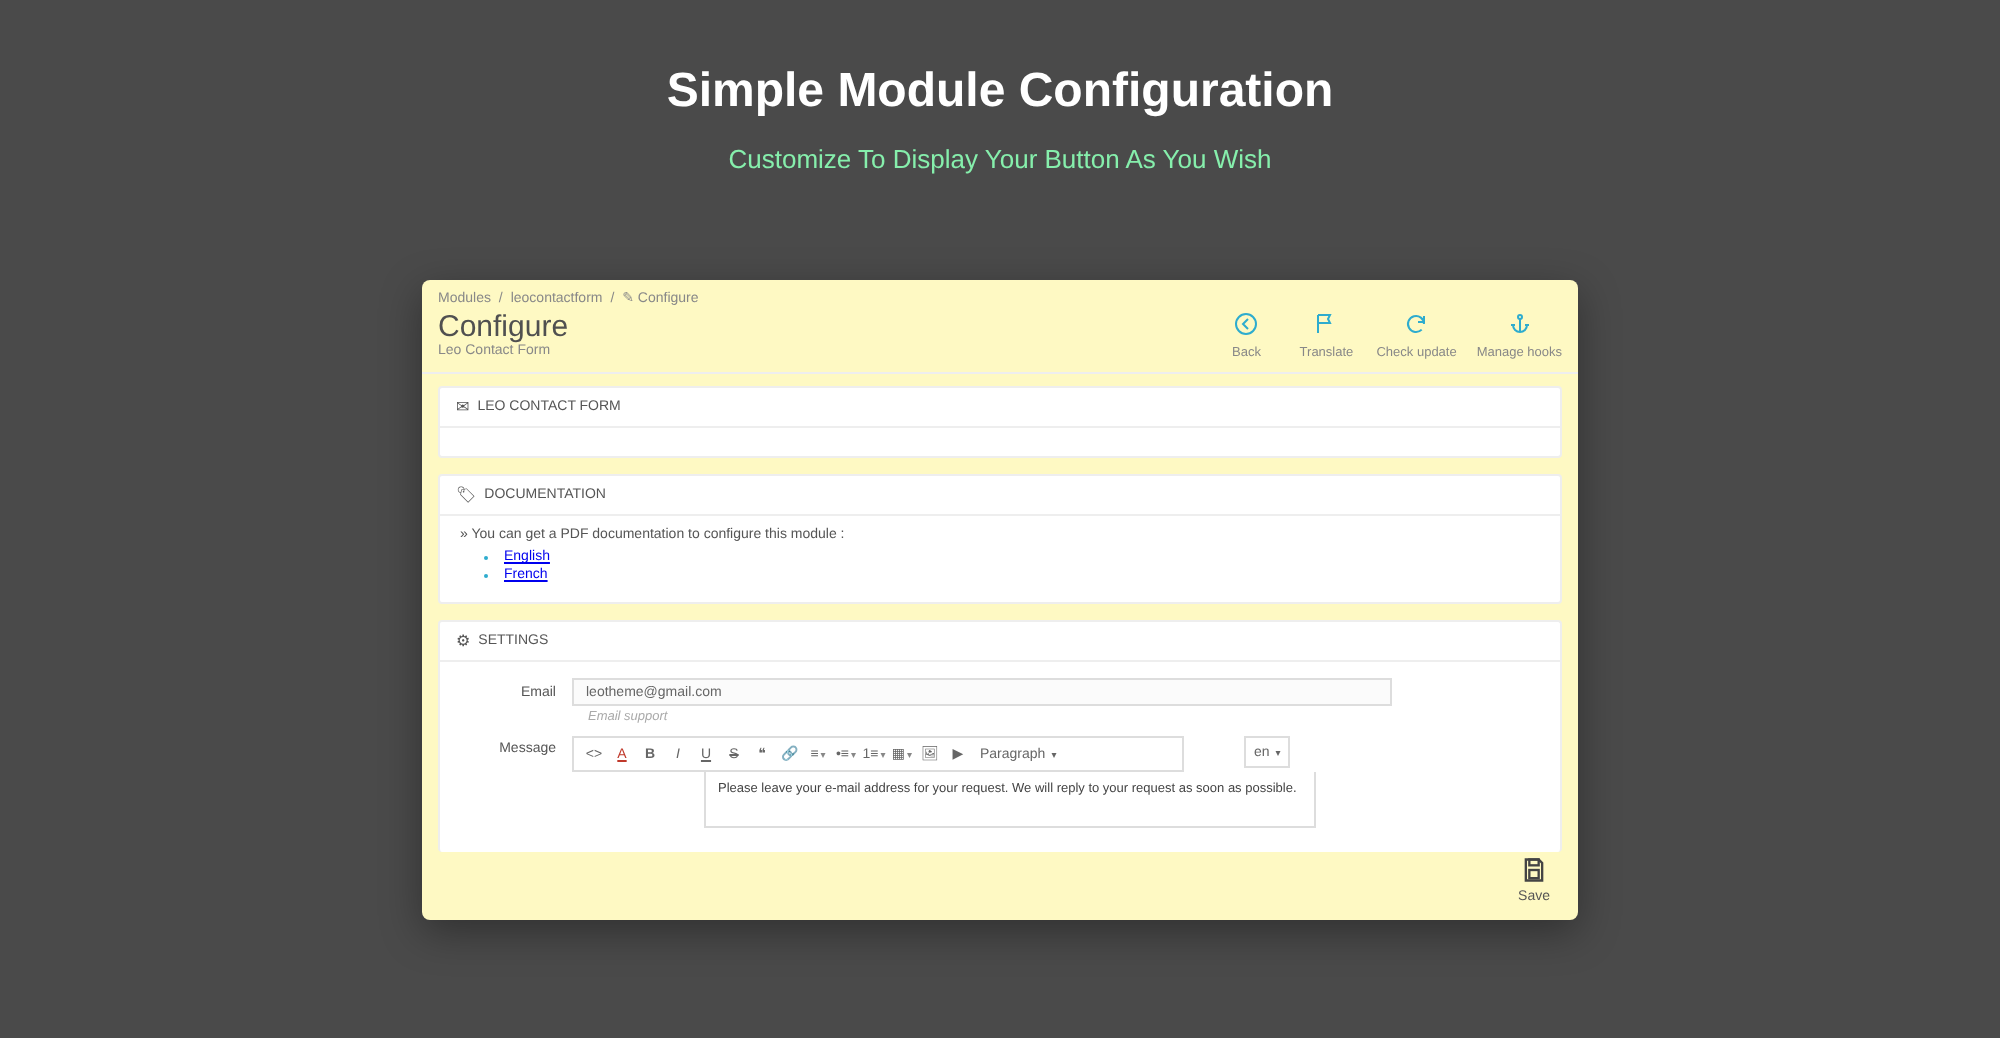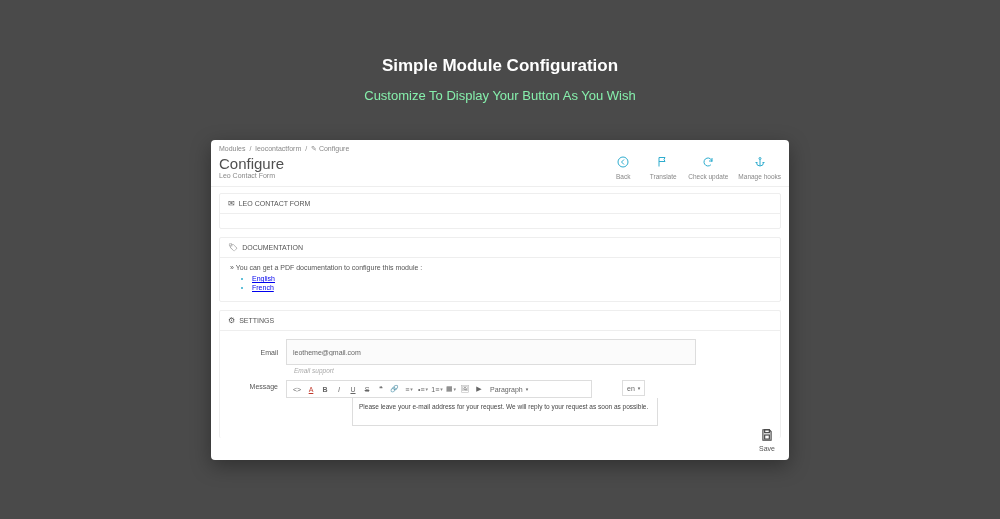--- a/index.html
+++ b/index.html
@@ -11,37 +11,37 @@
     overflow: hidden;
   }
   .outer {
     width: 1000px;
     height: 519px;
     position: relative;
   }
   .hero-title {
     color: #fff;
     text-align: center;
-    font-size: 17px;
+    font-size: 24px;
     font-weight: 700;
-    padding-top: 56px;
+    padding-top: 32px;
   }
   .hero-sub {
     color: #86efac;
     text-align: center;
     font-size: 13px;
     margin-top: 12px;
   }
   .card {
     position: absolute;
     left: 211px;
     top: 140px;
     width: 578px;
     height: 320px;
-    background: #ffffff;
+    background: #fef9c3;
     border-radius: 4px;
     box-shadow: 0 6px 20px rgba(0,0,0,0.35);
     overflow: hidden;
   }
   .breadcrumb {
     font-size: 7px;
     color: #888;
     padding: 5px 8px 3px 8px;
   }
   .breadcrumb a { color: #888; text-decoration: none; }
@@ -117,21 +117,21 @@
     font-size: 7px;
     color: #555;
     padding-right: 8px;
   }
   .form-input {
     flex: 0 0 410px;
     height: 14px;
     border: 1px solid #ddd;
     background: #fbfbfb;
     font-size: 7px;
-    padding: 12px 6px;
+    padding: 0 6px;
     color: #666;
   }
   .form-help {
     font-size: 6.5px;
     font-style: italic;
     color: #aaa;
     margin-left: 66px;
     margin-top: 2px;
     margin-bottom: 6px;
   }

